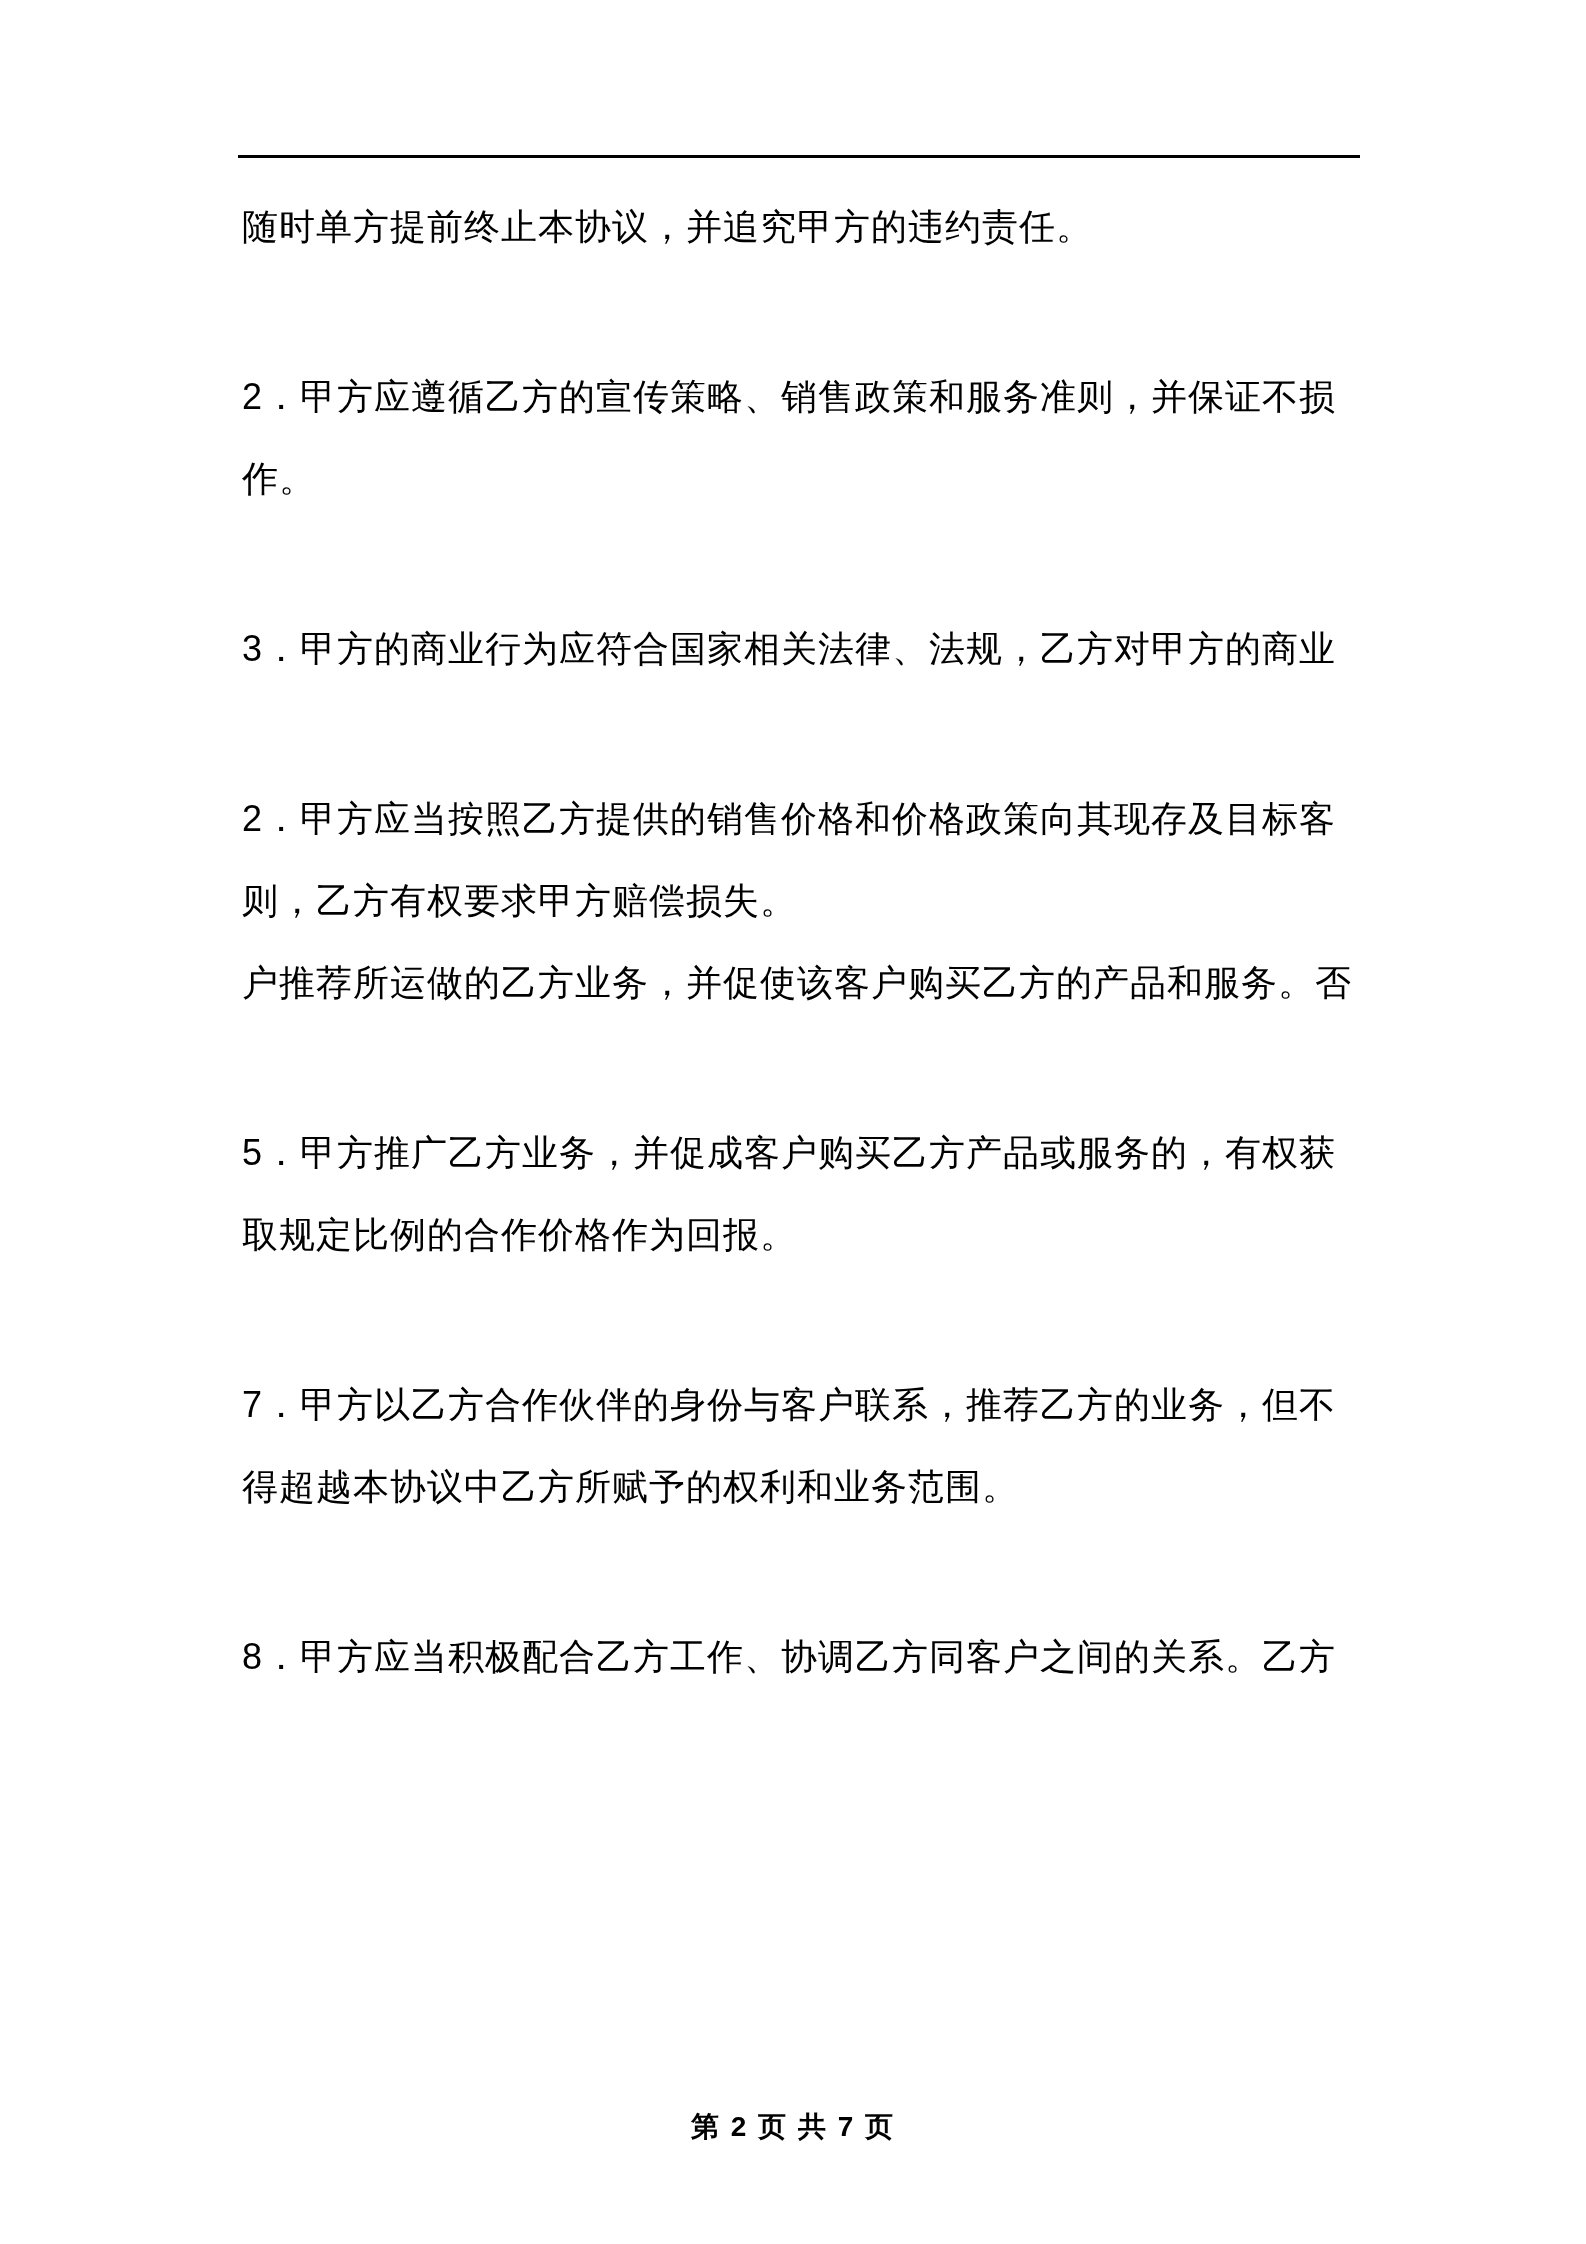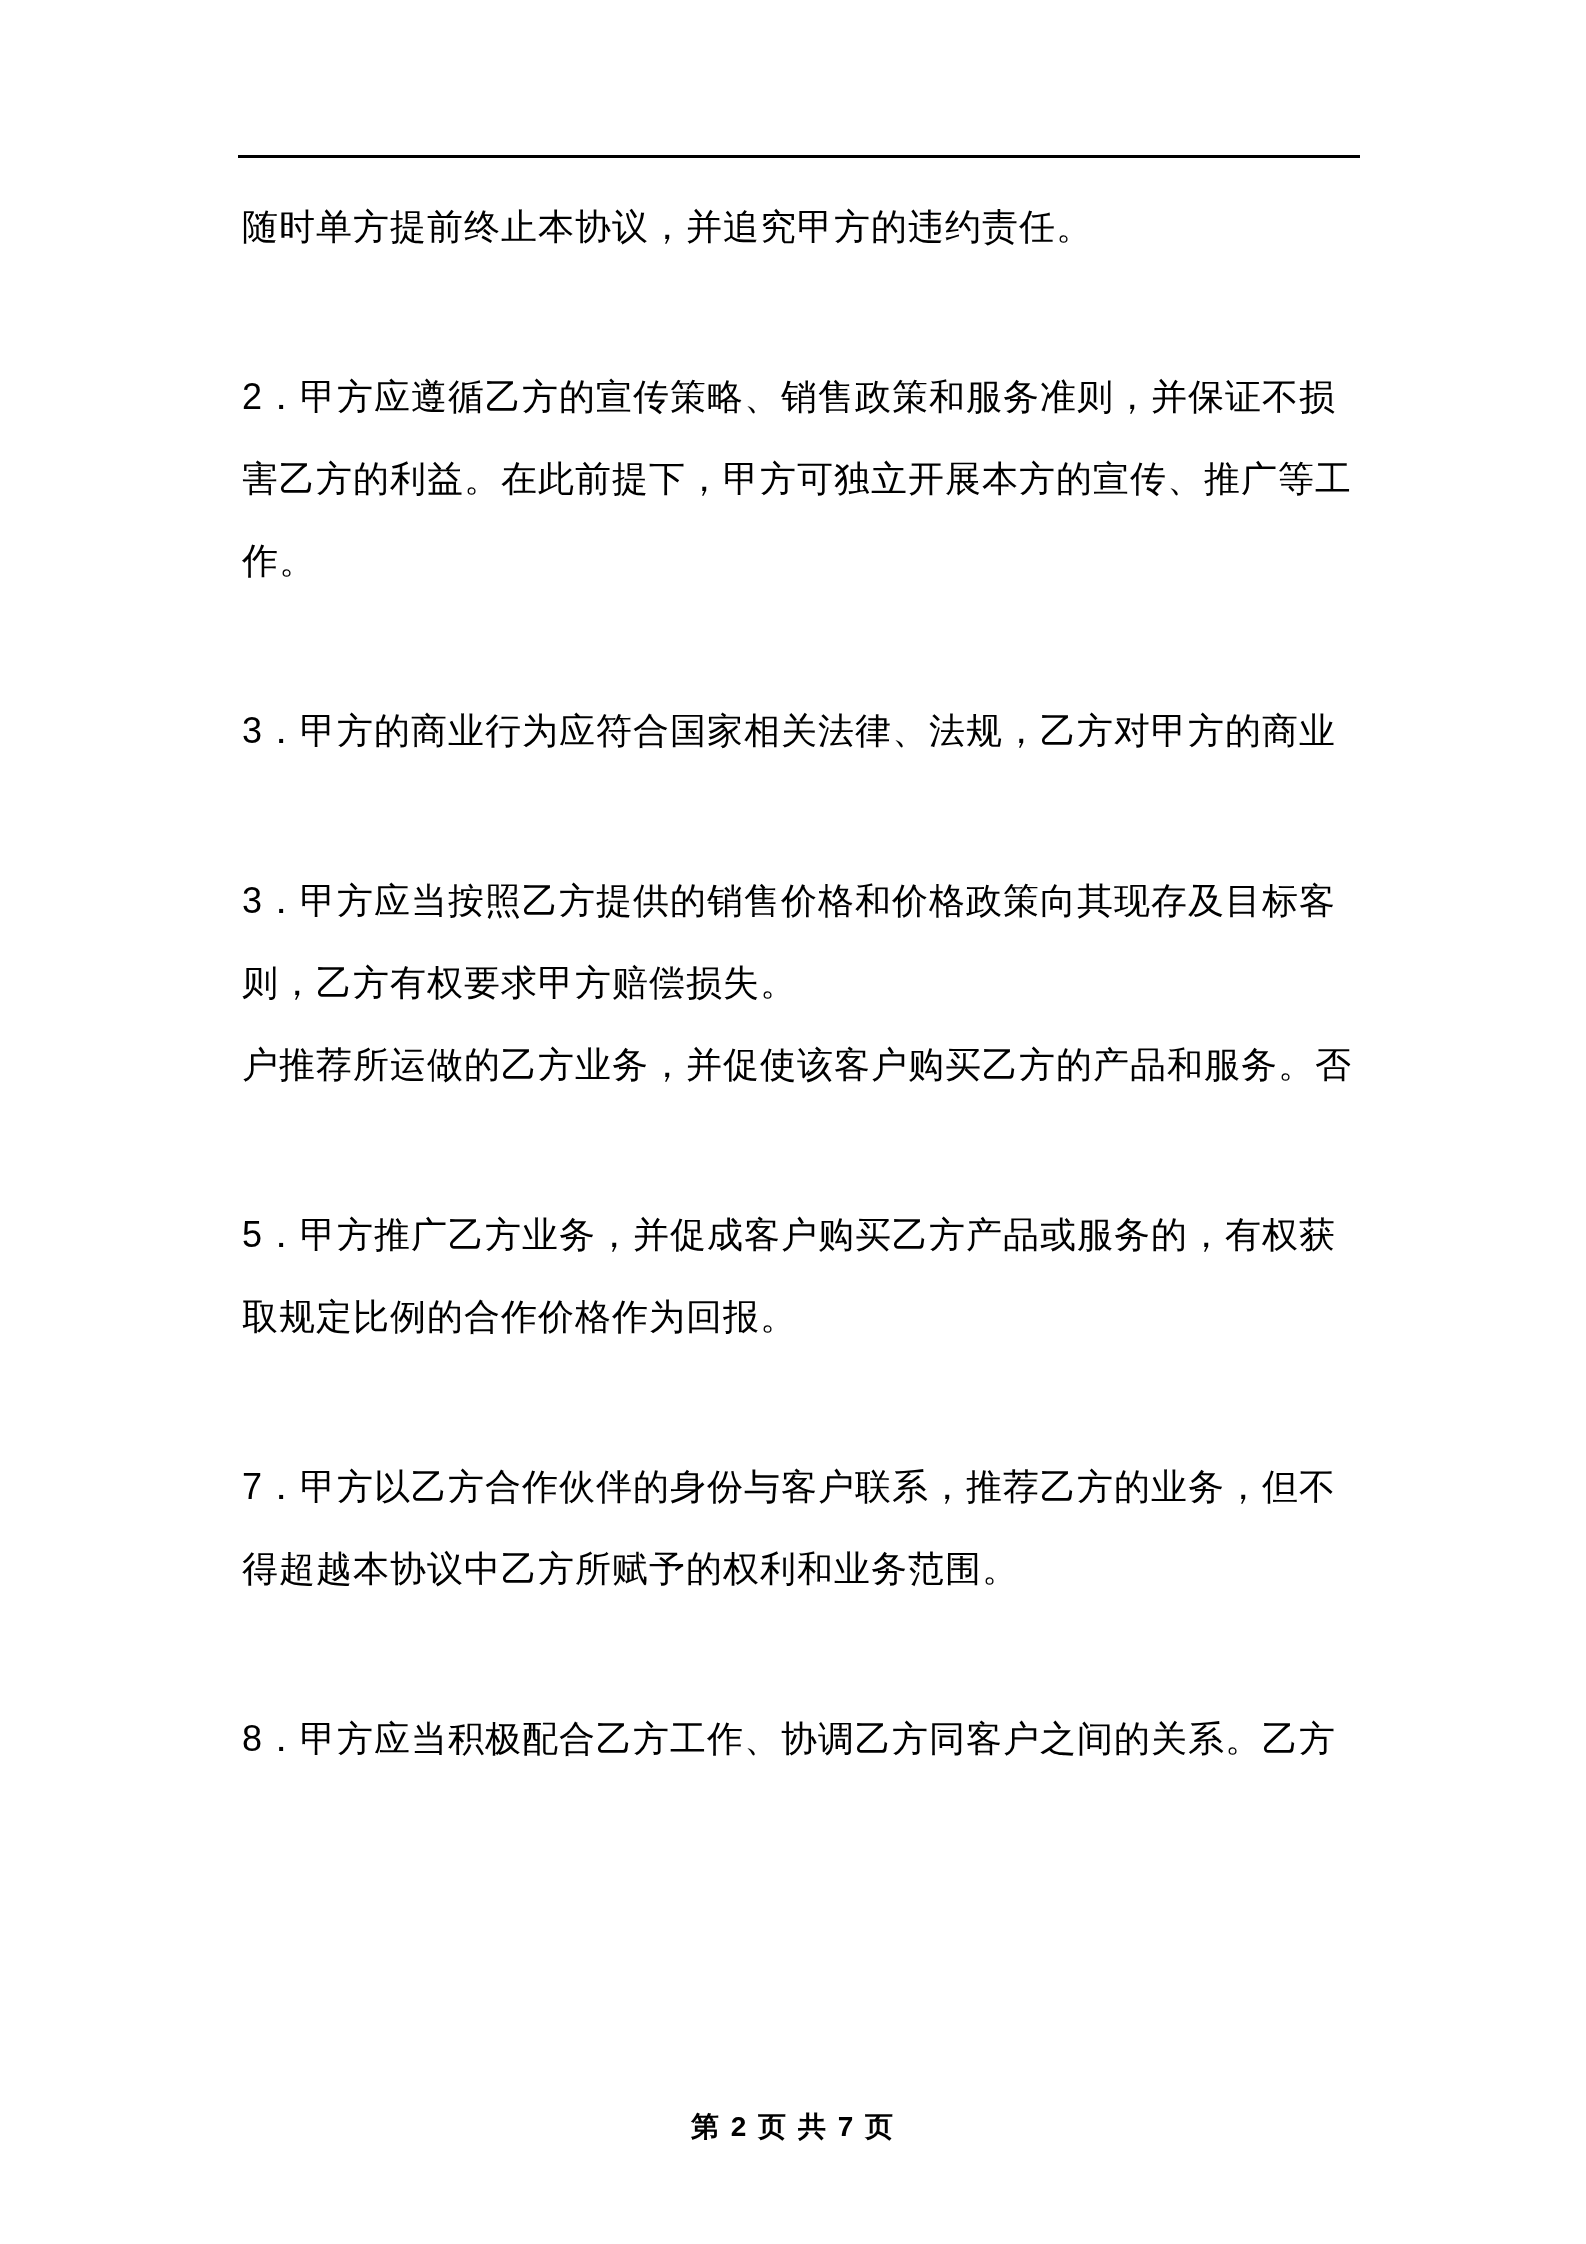--- a/index.html
+++ b/index.html
@@ -57,28 +57,27 @@
 <body>
 
 <div class="page">
   <div class="header-rule"></div>
   <div class="doc-body">
       <div class="para">
         <div class="line">随时单方提前终止本协议，并追究甲方的违约责任。</div>
       </div>
       <div class="para">
         <div class="line">2．甲方应遵循乙方的宣传策略、销售政策和服务准则，并保证不损</div>
-        <div class="line">害乙方的利益。在此前提下，甲方可独立开展本方的宣传、推广等工</div>
         <div class="line">作。</div>
       </div>
       <div class="para">
         <div class="line">3．甲方的商业行为应符合国家相关法律、法规，乙方对甲方的商业</div>
       </div>
       <div class="para">
-        <div class="line">3．甲方应当按照乙方提供的销售价格和价格政策向其现存及目标客</div>
+        <div class="line">2．甲方应当按照乙方提供的销售价格和价格政策向其现存及目标客</div>
         <div class="line">则，乙方有权要求甲方赔偿损失。</div>
         <div class="line">户推荐所运做的乙方业务，并促使该客户购买乙方的产品和服务。否</div>
       </div>
       <div class="para">
         <div class="line">5．甲方推广乙方业务，并促成客户购买乙方产品或服务的，有权获</div>
         <div class="line">取规定比例的合作价格作为回报。</div>
       </div>
       <div class="para">
         <div class="line">7．甲方以乙方合作伙伴的身份与客户联系，推荐乙方的业务，但不</div>
         <div class="line">得超越本协议中乙方所赋予的权利和业务范围。</div>

